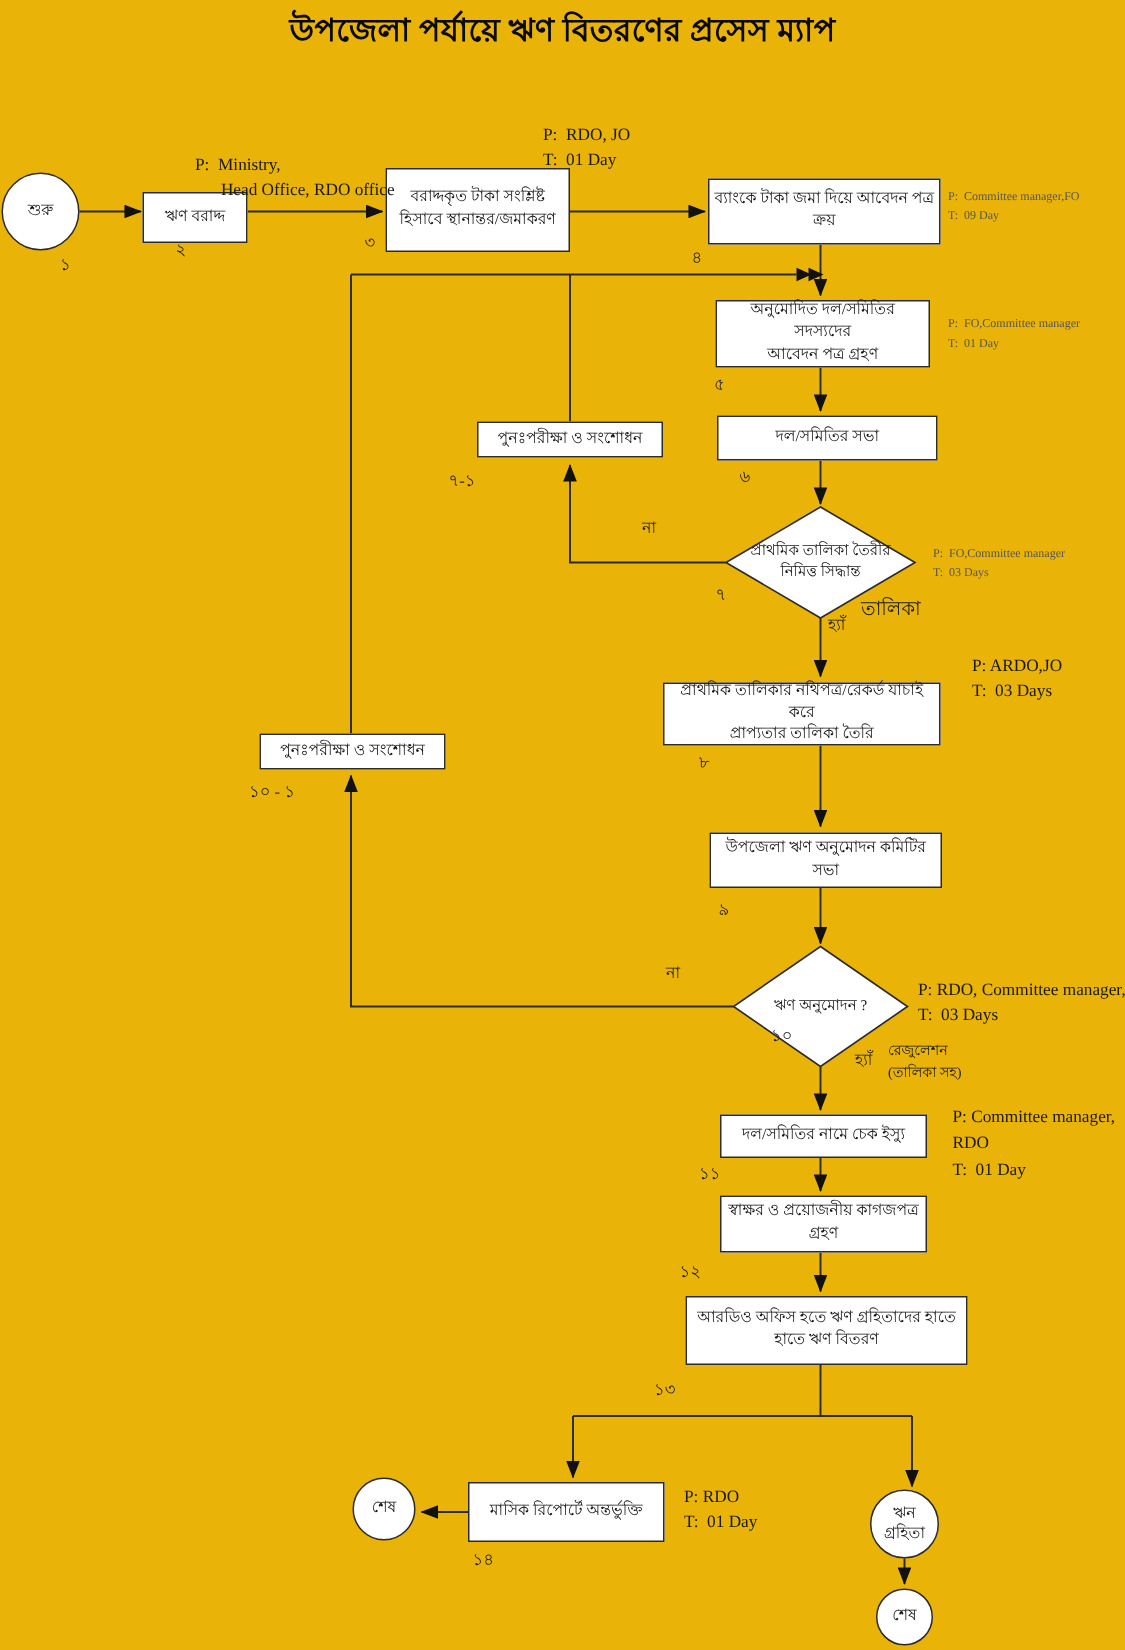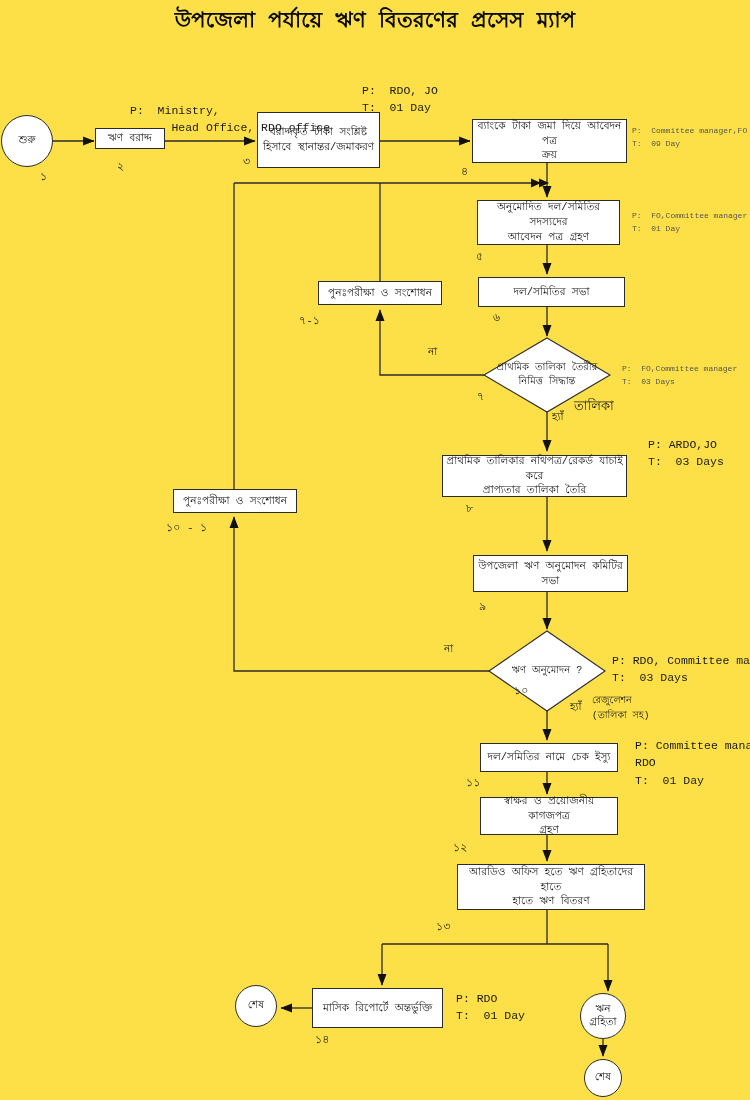--- a/index.html
+++ b/index.html
@@ -1,18 +1,18 @@
 <!DOCTYPE html>
 <html><head>
 <meta charset="utf-8">
 <style>
   html,body{margin:0;padding:0;background:#ffffff;}
   .canvas{
-    position:relative;width:750px;height:1100px;background:#fde047;overflow:hidden;
-    font-family:Liberation Mono, monospace;color:#111;
+    position:relative;width:750px;height:1100px;background:#eab308;overflow:hidden;
+    font-family:Liberation Serif, serif;color:#111;
   }
   .title{
     position:absolute;left:0;top:4px;width:750px;text-align:center;
     font-size:21px;font-weight:600;letter-spacing:.3px;color:#0a0a0a;
   }
   svg.wires{position:absolute;left:0;top:0;pointer-events:none;}
   .box{
     position:absolute;box-sizing:border-box;border:1px solid #2b2b2b;background:#fff;
     display:flex;align-items:center;justify-content:center;text-align:center;
     font-size:10.5px;line-height:1.4;white-space:pre-line;padding:1px 3px;color:#151515;
@@ -80,21 +80,21 @@
       <polygon points="547,631 605,671 547,711 489,671"></polygon>
     </g>
   </svg>
 
   <div class="circle" style="left:1px;top:115px;width:52px;height:52px">শুরু</div>
   <div class="circle" style="left:235px;top:985px;width:42px;height:42px">শেষ</div>
   <div class="circle" style="left:580px;top:993px;width:46px;height:46px">ঋন
 গ্রহিতা</div>
   <div class="circle" style="left:584px;top:1059px;width:38px;height:38px">শেষ</div>
 
-  <div class="box" style="left:95px;top:128px;width:70px;height:21px">ঋণ বরাদ্দ</div>
+  <div class="box" style="left:95px;top:128px;width:70px;height:34px">ঋণ বরাদ্দ</div>
   <div class="box" style="left:257px;top:112px;width:123px;height:56px">বরাদ্দকৃত টাকা সংশ্লিষ্ট
 হিসাবে স্থানান্তর/জমাকরণ</div>
   <div class="box" style="left:472px;top:119px;width:155px;height:44px">ব্যাংকে টাকা জমা দিয়ে আবেদন পত্র
 ক্রয়</div>
   <div class="box" style="left:477px;top:200px;width:143px;height:45px">অনুমোদিত দল/সমিতির সদস্যদের
 আবেদন পত্র গ্রহণ</div>
   <div class="box" style="left:478px;top:277px;width:147px;height:30px">দল/সমিতির সভা</div>
   <div class="box" style="left:318px;top:281px;width:124px;height:24px">পুনঃপরীক্ষা ও সংশোধন</div>
   <div class="box" style="left:442px;top:455px;width:185px;height:42px">প্রাথমিক তালিকার নথিপত্র/রেকর্ড যাচাই করে
 প্রাপ্যতার তালিকা তৈরি</div>

